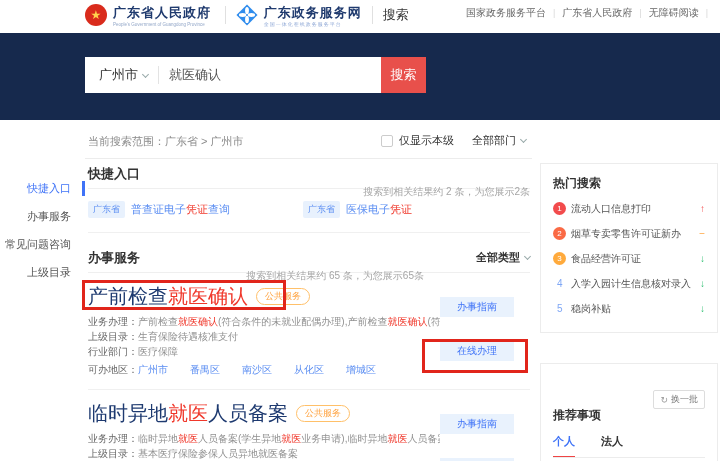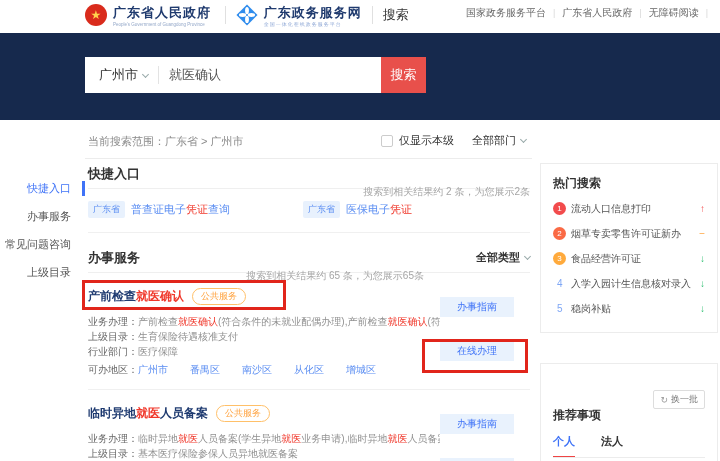--- a/index.html
+++ b/index.html
@@ -52,21 +52,21 @@
 
   .quick-links { display:flex; padding:12px 0 14px 0; border-bottom:1px solid #f0f0f0; }
   .quick-link { width:215px; display:flex; align-items:center; cursor:pointer; }
   .region-tag { background:#e8f1fd; color:#5a8df2; font-size:9px; padding:2px 5px; border-radius:2px; margin-right:6px; white-space:nowrap; }
   .ql-text { font-size:11px; color:#5a8df2; white-space:nowrap; }
 
   .svc-head { margin-top:10px; }
 
   .service-item { position:relative; padding:12px 100px 12px 0; border-bottom:1px solid #f0f0f0; }
   .svc-title-row { display:flex; align-items:center; height:22px; position:relative; }
-  .svc-title { font-size:12px; font-weight:bold; color:#1e3a70; white-space:nowrap; }
+  .svc-title { font-size:20px; font-weight:normal; color:#1e3a70; white-space:nowrap; }
   .svc-badge { border:1px solid #ffc069; color:#ffa23e; font-size:9px; border-radius:9px; padding:1px 8px; margin-left:8px; white-space:nowrap; }
   .item-details { margin-top:7px; width:352px; }
   .detail-row { font-size:10px; line-height:15px; white-space:nowrap; overflow:hidden; }
   .detail-label { color:#666; }
   .detail-value { color:#919191; }
   .regions-row { font-size:10px; margin-top:4px; white-space:nowrap; }
   .region-link { color:#5a8df2; margin-right:22px; cursor:pointer; }
   .hl { color:#f0382b; }
 
   .item-btns { position:absolute; right:16px; top:24px; width:74px; }

